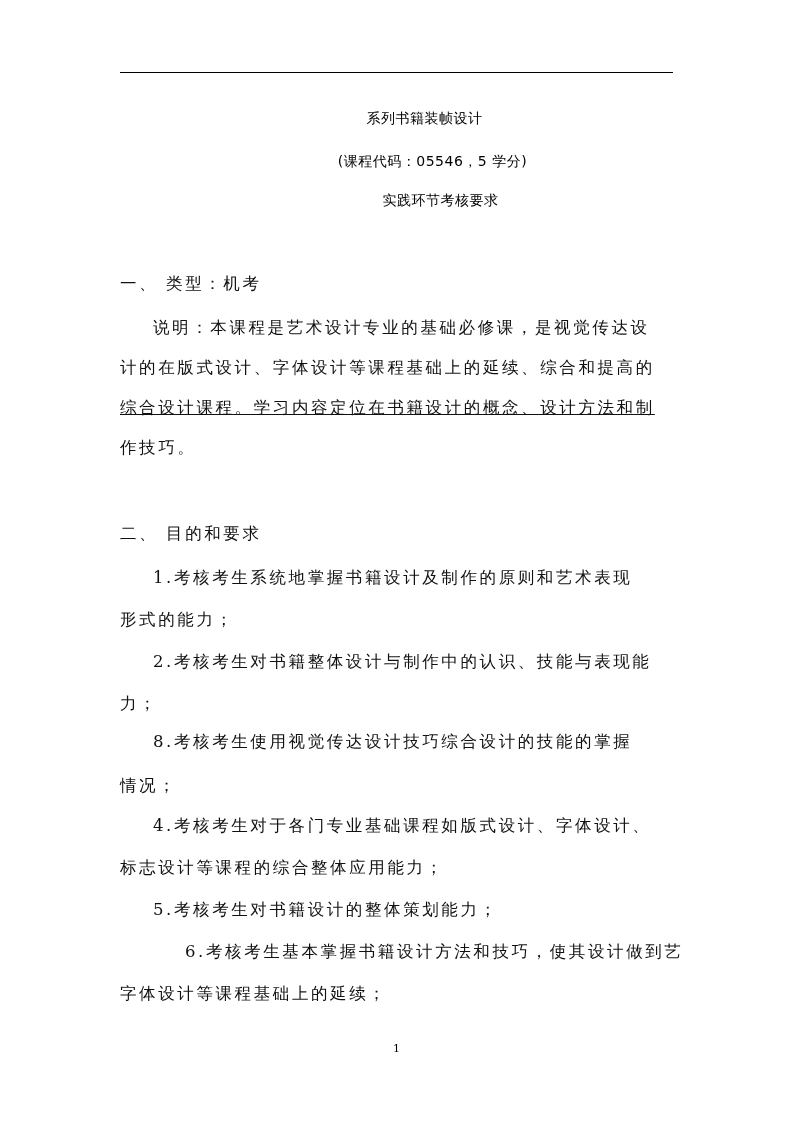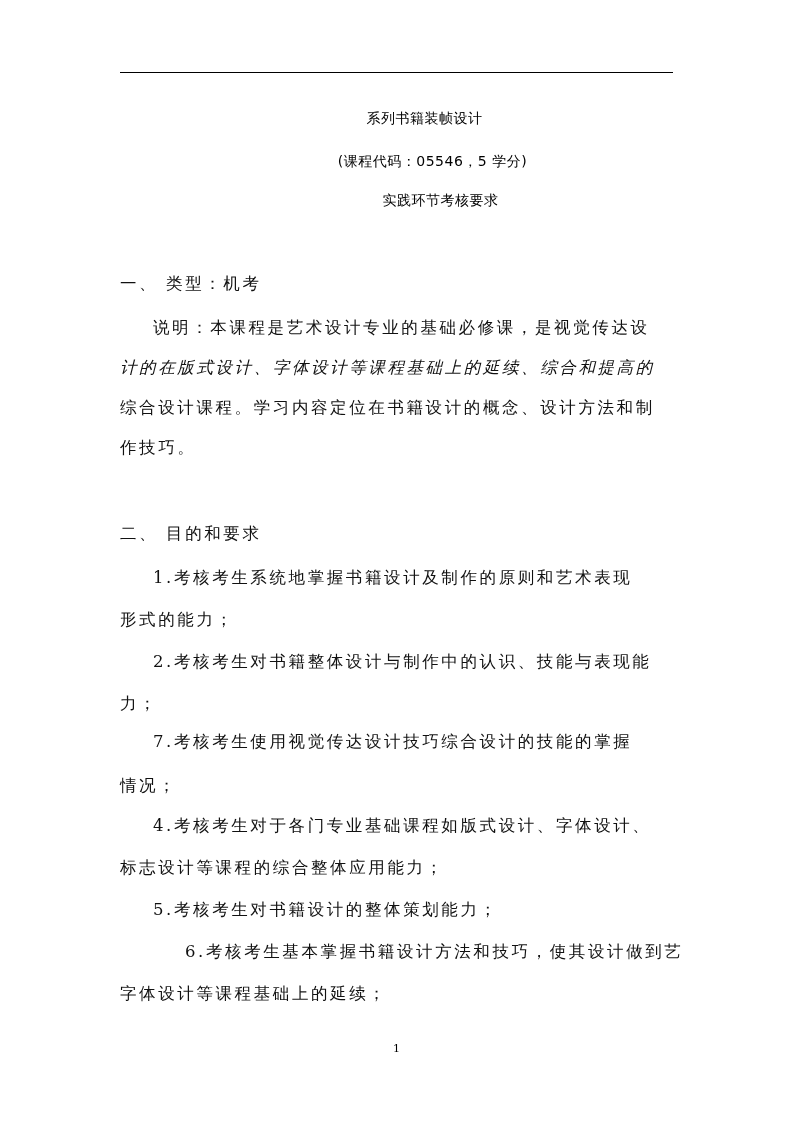--- a/index.html
+++ b/index.html
@@ -19,32 +19,32 @@
 
 <div class="rule"></div>
 
 <div class="title t1">系列书籍装帧设计</div>
 <div class="title t2">(课程代码：05546，5 学分)</div>
 <div class="title t3">实践环节考核要求</div>
 
 <div class="body" style="top:272px;">
   <div class="line" style="top:0;">一、  类型：机考</div>
   <div class="line indent" style="top:44px;">说明：本课程是艺术设计专业的基础必修课，是视觉传达设</div>
-  <div class="line" style="top:84px;font-style:italic;">计的在版式设计、字体设计等课程基础上的延续、综合和提高的</div>
-  <div class="line" style="top:124px;">综合设计课程。学习内容定位在书籍设计的概念、设计方法和制</div>
+  <div class="line" style="top:84px;">计的在版式设计、字体设计等课程基础上的延续、综合和提高的</div>
+  <div class="line" style="top:124px;text-decoration:underline;">综合设计课程。学习内容定位在书籍设计的概念、设计方法和制</div>
   <div class="line" style="top:164px;">作技巧。</div>
 </div>
 
 <div class="body" style="top:522px;">
   <div class="line" style="top:0;">二、  目的和要求</div>
   <div class="line indent" style="top:44px;">1.考核考生系统地掌握书籍设计及制作的原则和艺术表现</div>
   <div class="line" style="top:86px;">形式的能力；</div>
   <div class="line indent" style="top:128px;">2.考核考生对书籍整体设计与制作中的认识、技能与表现能</div>
   <div class="line" style="top:170px;">力；</div>
-  <div class="line indent" style="top:208px;">7.考核考生使用视觉传达设计技巧综合设计的技能的掌握</div>
+  <div class="line indent" style="top:208px;">8.考核考生使用视觉传达设计技巧综合设计的技能的掌握</div>
   <div class="line" style="top:252px;">情况；</div>
   <div class="line indent" style="top:292px;">4.考核考生对于各门专业基础课程如版式设计、字体设计、</div>
   <div class="line" style="top:334px;">标志设计等课程的综合整体应用能力；</div>
   <div class="line indent" style="top:376px;">5.考核考生对书籍设计的整体策划能力；</div>
   <div class="line indent" style="top:418px;margin-left:32px;">6.考核考生基本掌握书籍设计方法和技巧，使其设计做到艺</div>
   <div class="line" style="top:460px;">字体设计等课程基础上的延续；</div>
 </div>
 
 <div class="pagenum">1</div>
 

